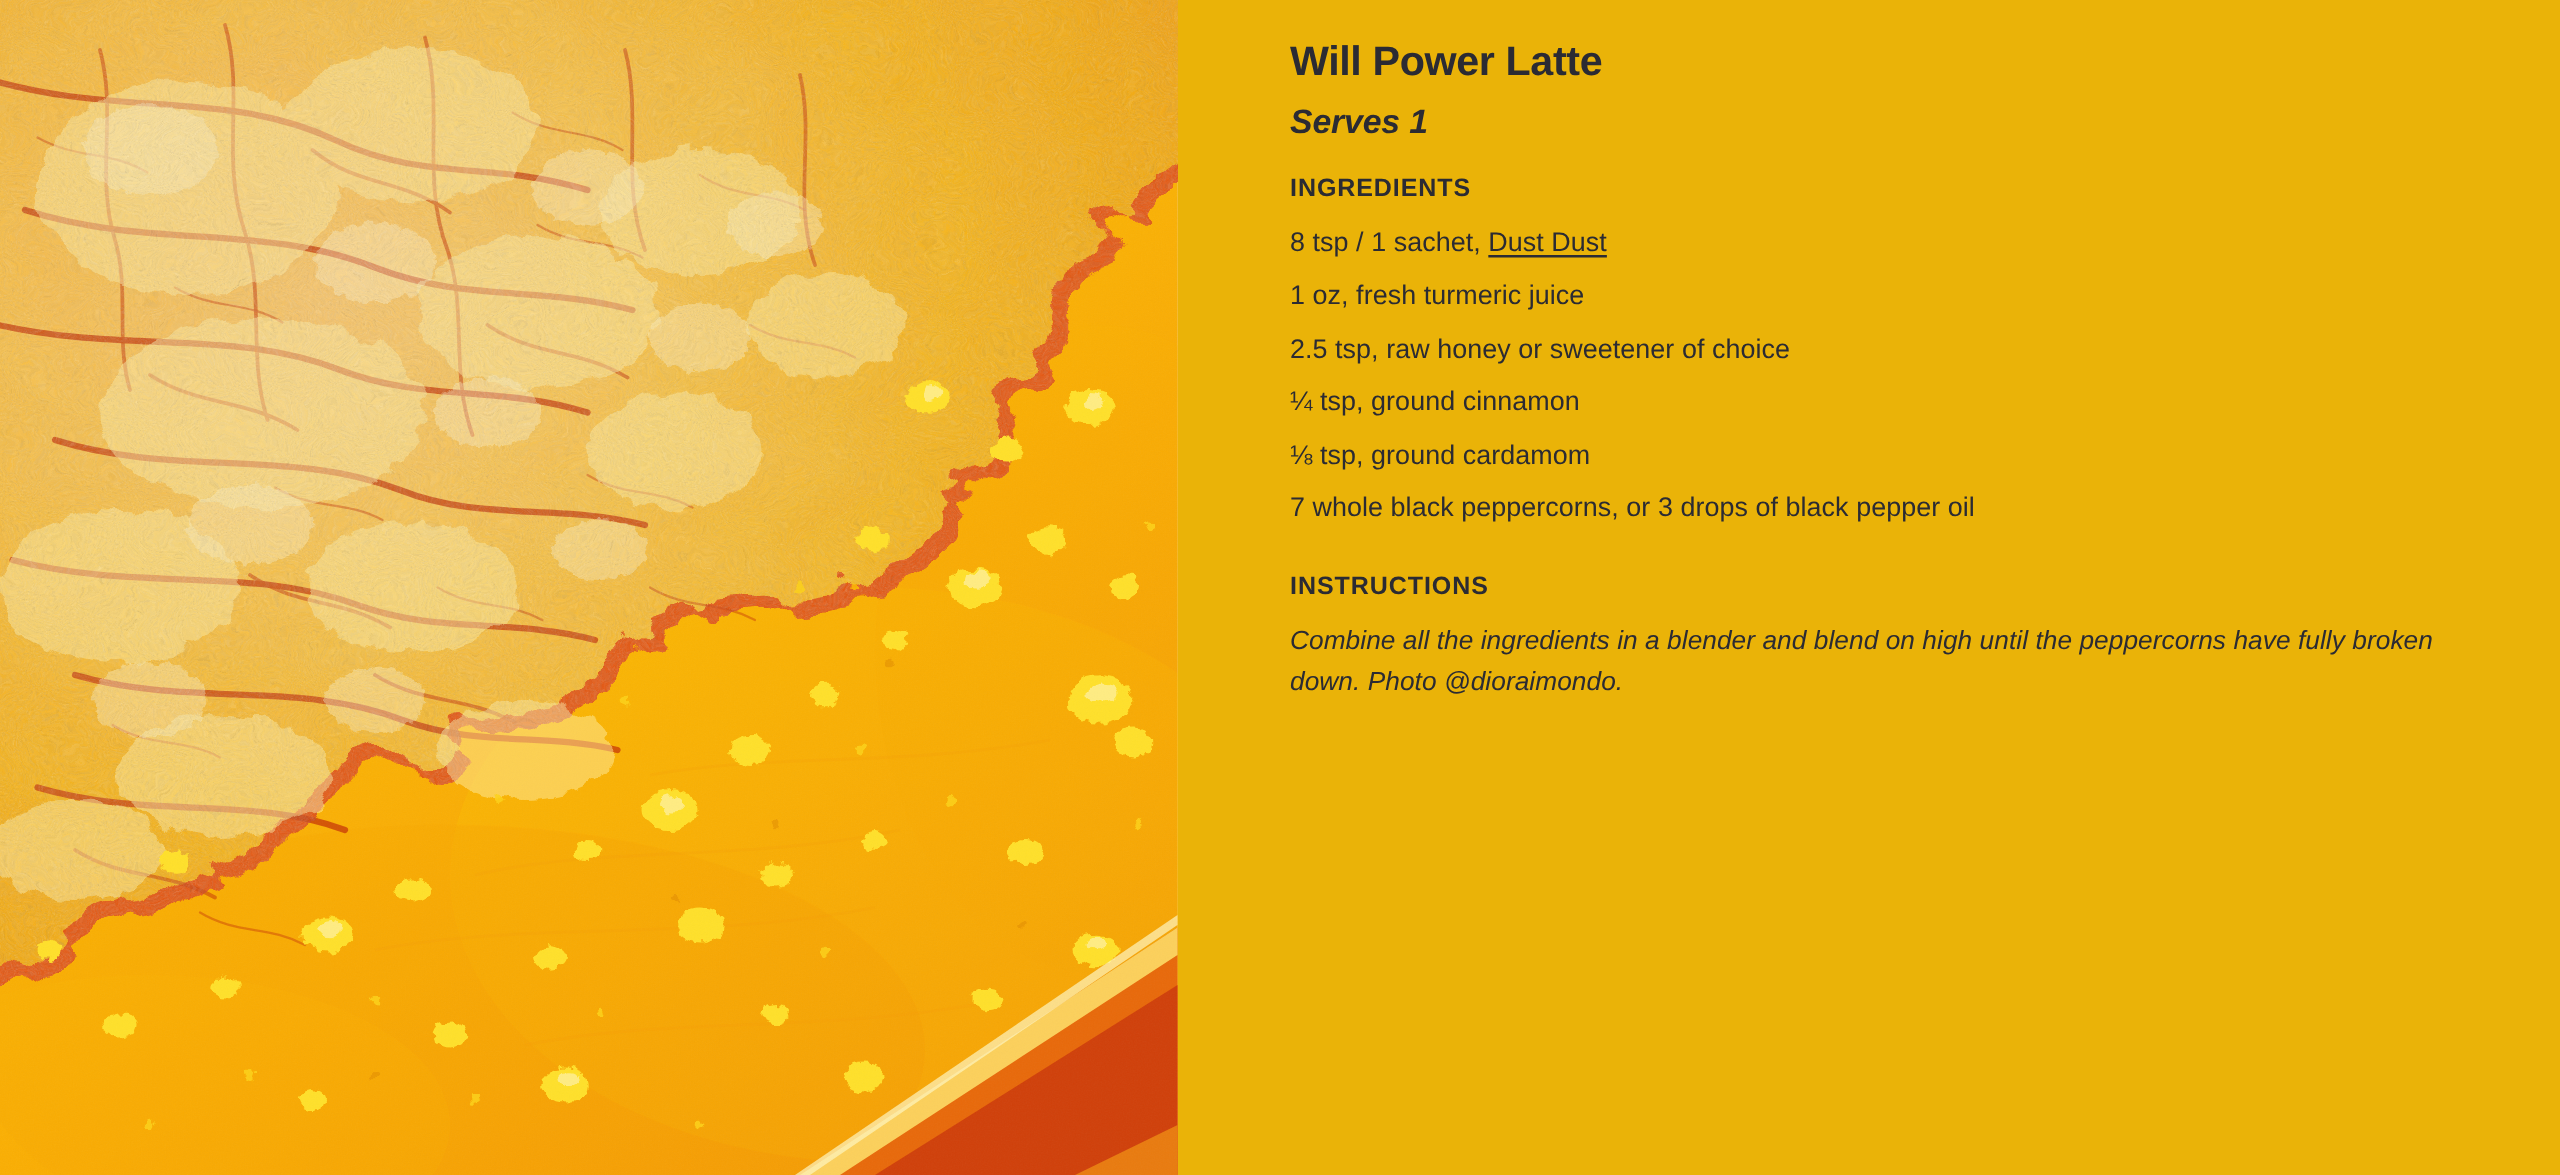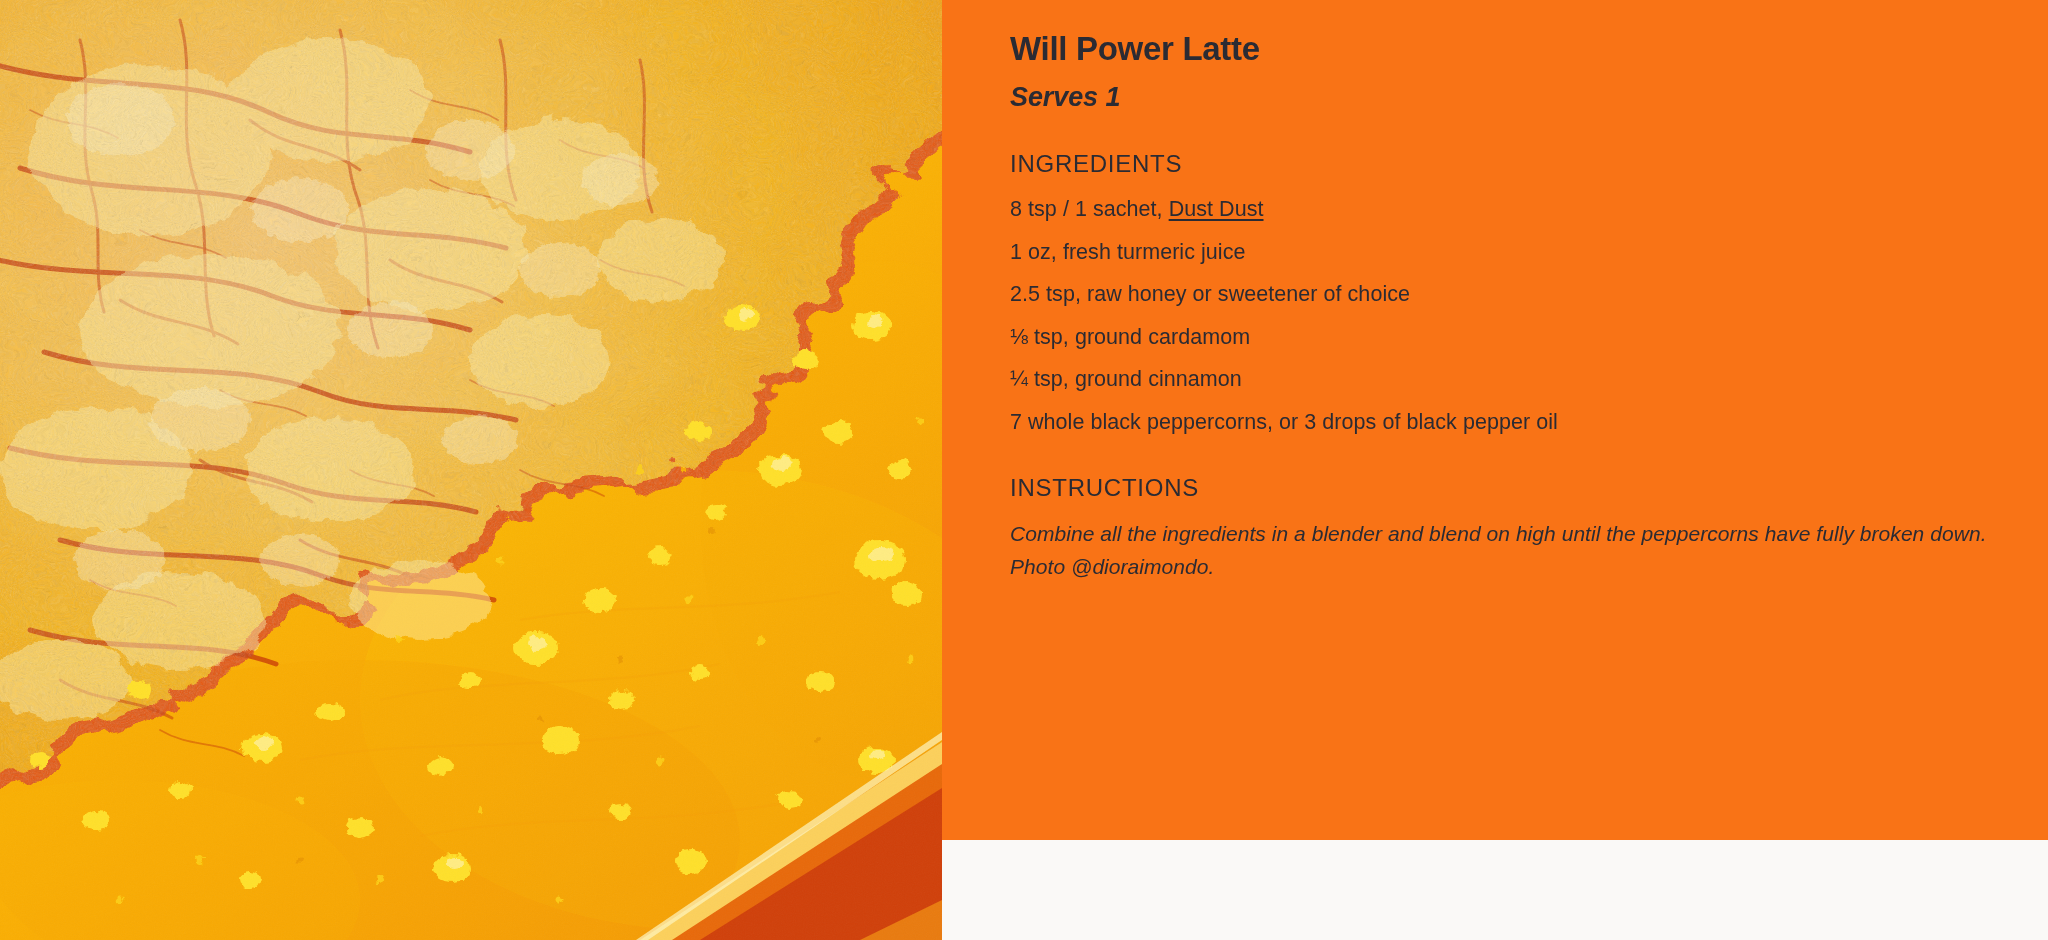--- a/index.html
+++ b/index.html
@@ -35,23 +35,23 @@
 
   .photo-panel svg {
     display: block;
     width: 942px;
     height: 940px;
   }
 
   
   .text-panel {
     flex: 1 1 auto;
-    height: 840px;
-    background: #f97316;
-    padding: 28px 48px 0 68px;
+    height: 940px;
+    background: #eab308;
+    padding: 28px 48px 0 90px;
     box-sizing: border-box;
   }
 
   .recipe-title {
     margin: 0;
     font-size: 33px;
     font-weight: bold;
     letter-spacing: -0.3px;
     color: #2b2b33;
     line-height: 1.28;
@@ -61,23 +61,23 @@
     margin: 11px 0 0 0;
     font-size: 27px;
     font-weight: bold;
     color: #2b2b33;
     letter-spacing: -0.1px;
     line-height: 1.25;
     font-style: italic;
   }
 
   .section-heading {
-    margin: 33px 0 0 0;
-    font-size: 24px;
-    font-weight: normal;
+    margin: 23px 0 0 0;
+    font-size: 20px;
+    font-weight: bold;
     letter-spacing: 0.75px;
     text-transform: uppercase;
     color: #2b2b33;
     line-height: 1.3;
   }
 
   .ingredient-list {
     list-style: none;
     margin: 14px 0 0 0;
     padding: 0;
@@ -401,24 +401,24 @@
       <li>
         <span>8 tsp / 1 sachet, </span><a class="ingredient-link">Dust Dust</a><span></span>
       </li>
       <li>
         <span>1 oz, fresh turmeric juice</span>
       </li>
       <li>
         <span>2.5 tsp, raw honey or sweetener of choice</span>
       </li>
       <li>
+        <span>¼ tsp, ground cinnamon</span>
+      </li>
+      <li>
         <span>⅛ tsp, ground cardamom</span>
-      </li>
-      <li>
-        <span>¼ tsp, ground cinnamon</span>
       </li>
       <li>
         <span>7 whole black peppercorns, or 3 drops of black pepper oil</span>
       </li>
     </ul>
 
     <h2 class="section-heading instructions-heading">INSTRUCTIONS</h2>
 
     <p class="instructions-body">Combine all the ingredients in a blender and blend on high until the peppercorns have fully broken down. Photo @dioraimondo.</p>
 

